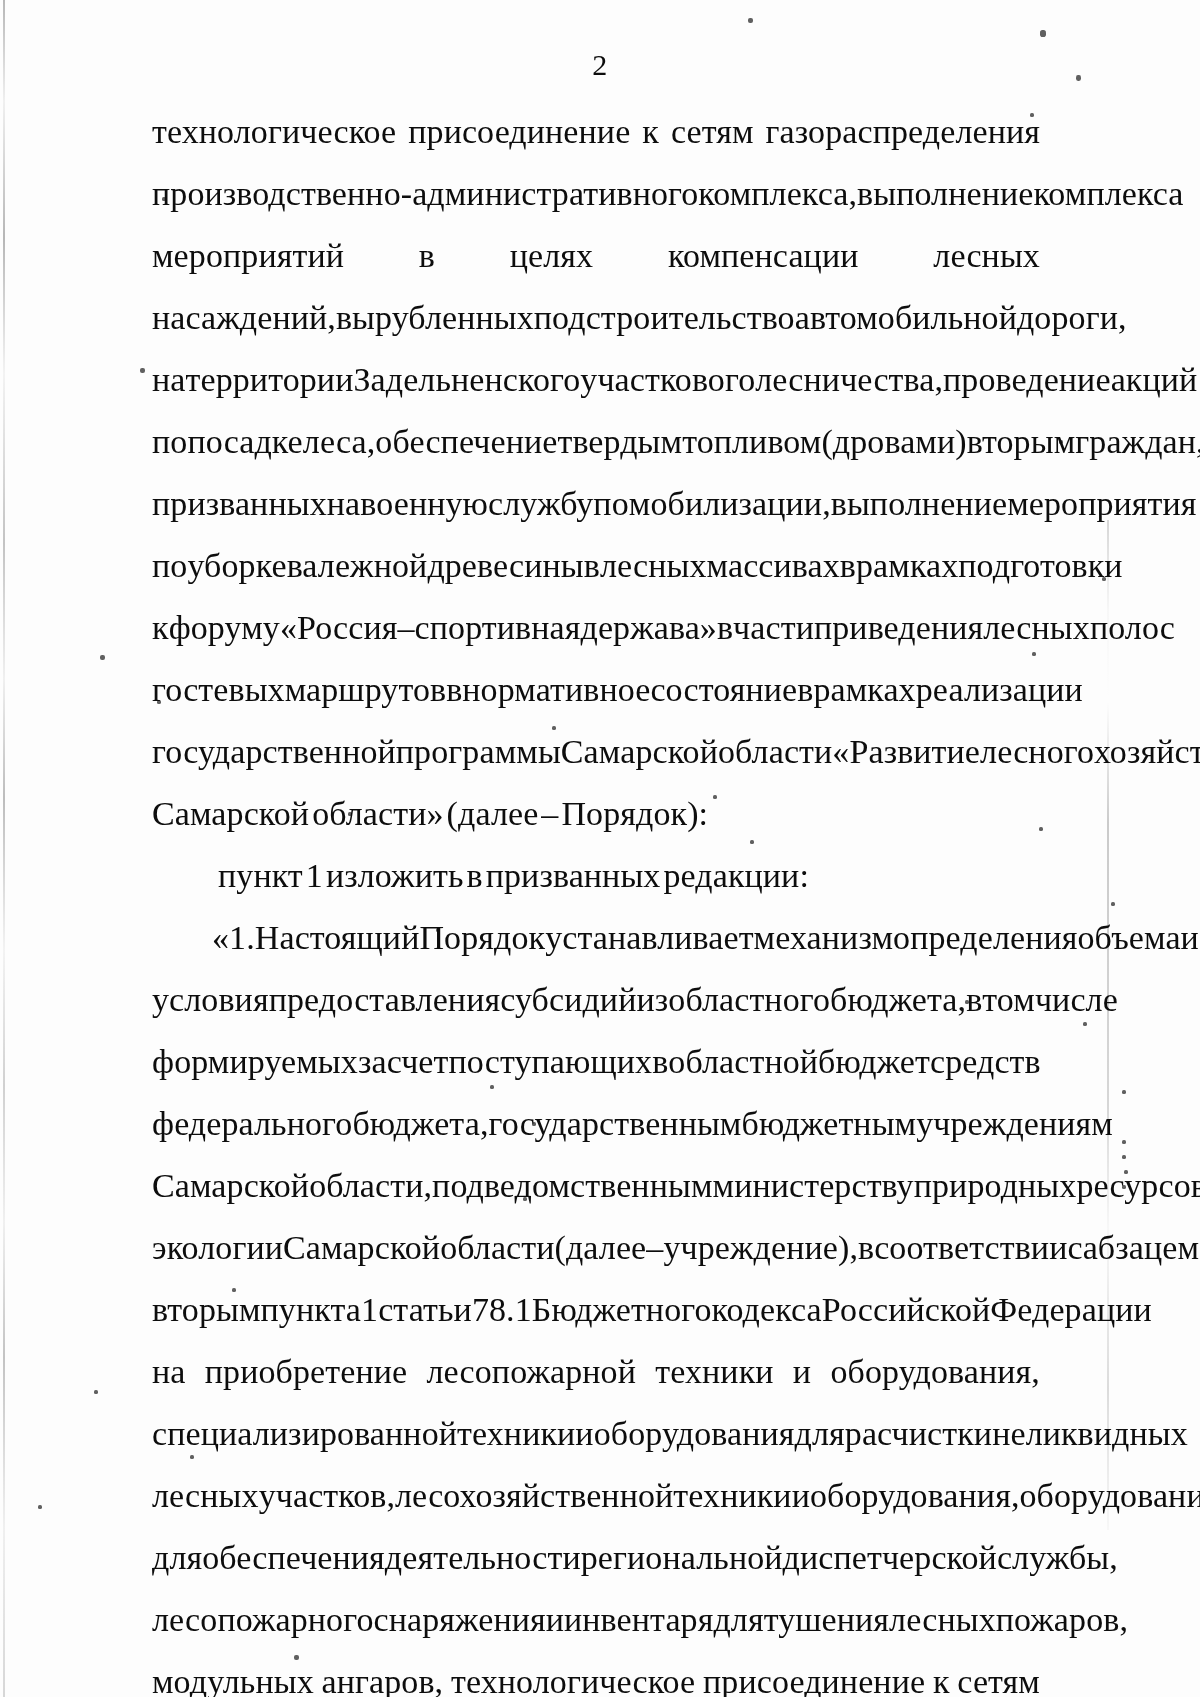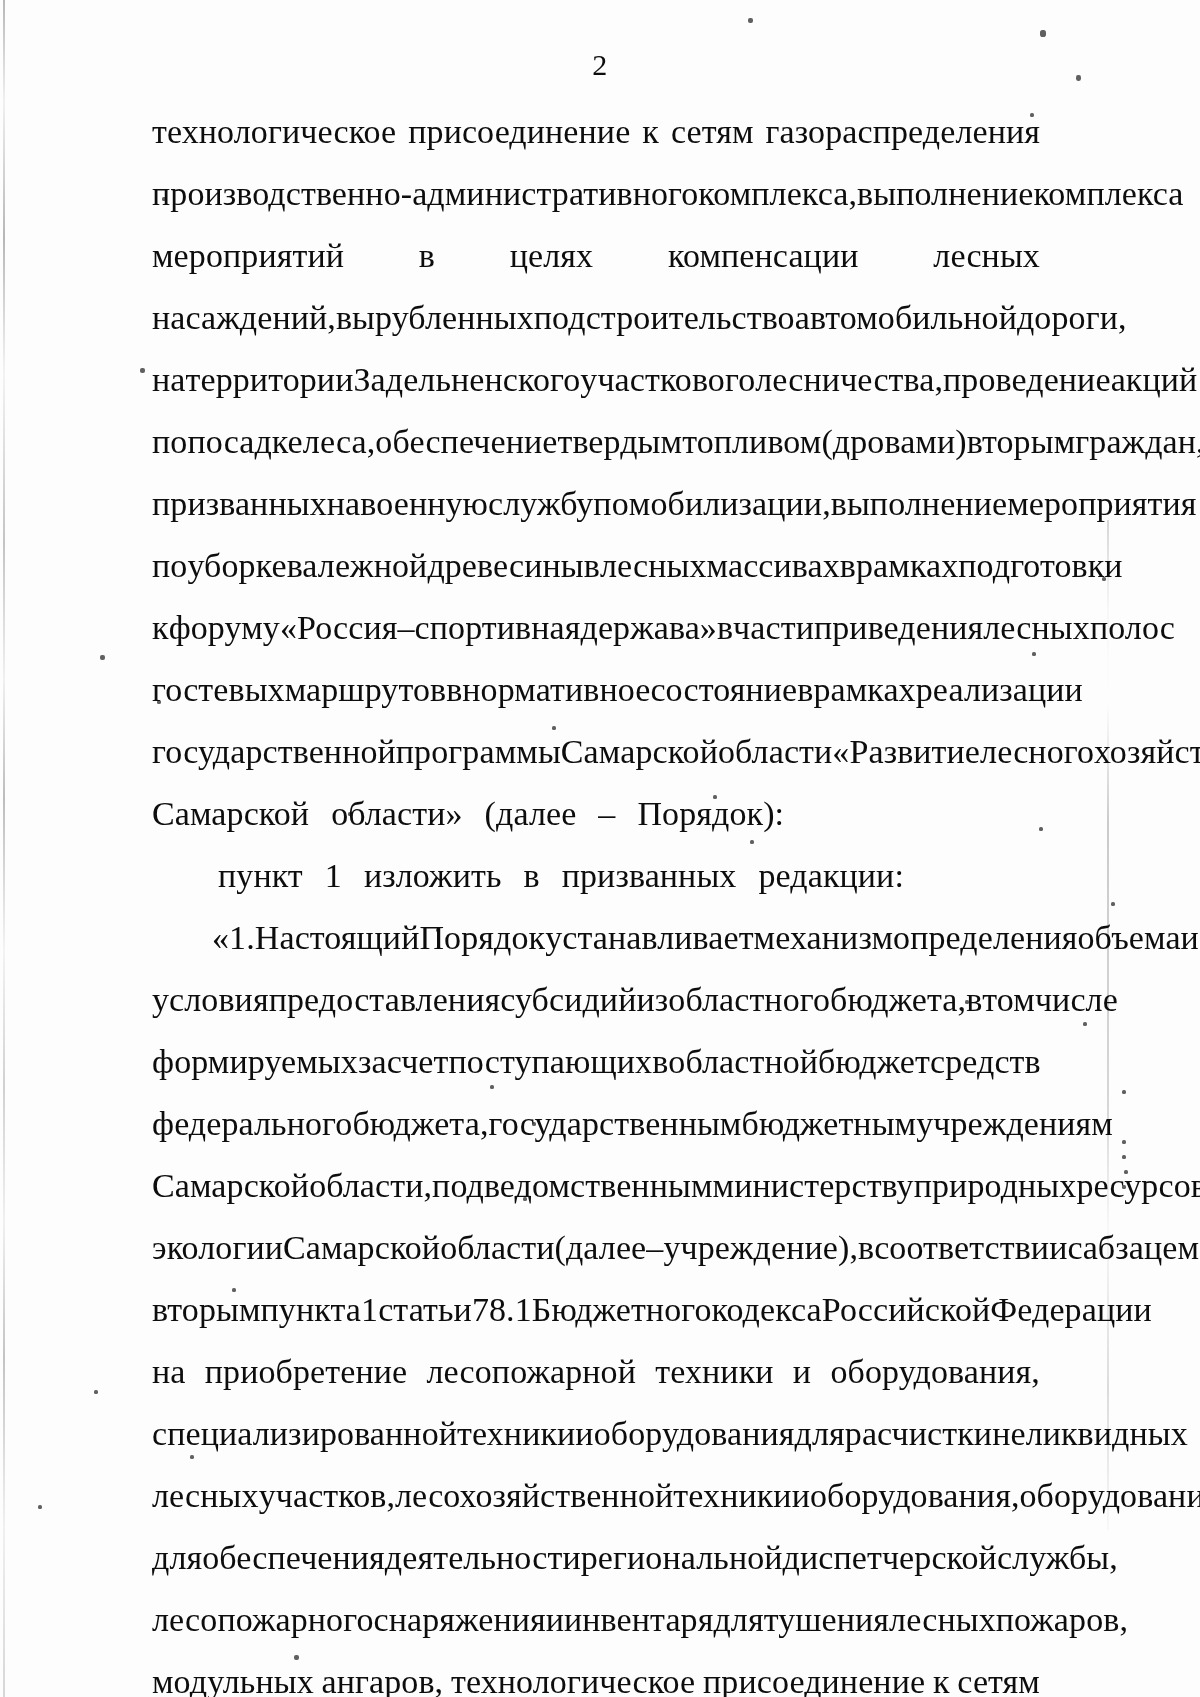--- a/index.html
+++ b/index.html
@@ -107,21 +107,21 @@
     letter-spacing: .1px;
   }
   
   .tline.justify {
     justify-content: space-between;
   }
   
   .tline.natural {
     justify-content: flex-start;
   }
-  .tline.natural .w + .w { margin-left: 22px; }
+  .tline.natural .w + .w { margin-left: 3px; }
 
   .tline .w {
     display: inline-block;
   }
 
   
   .tline.indent-1 { padding-left: 66px; }
   .tline.indent-2 { padding-left: 60px; }
 
   

